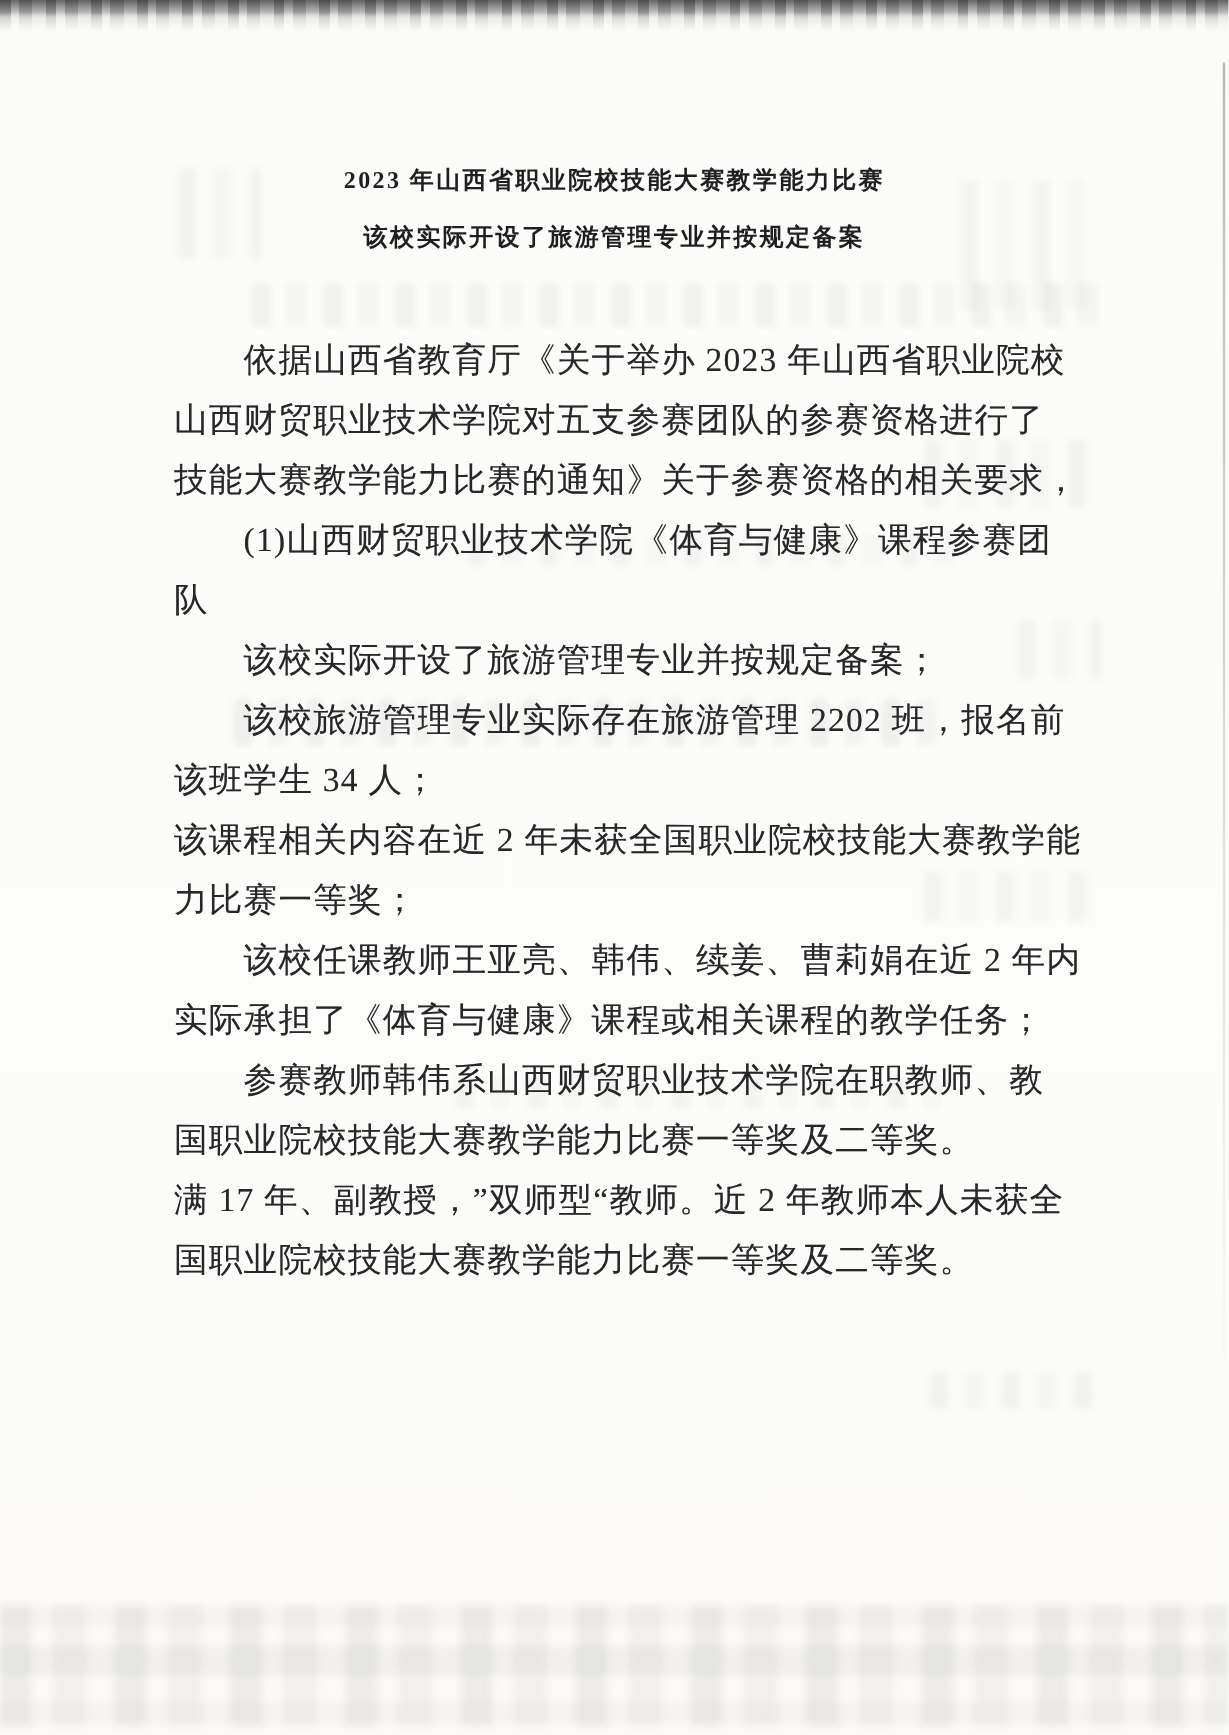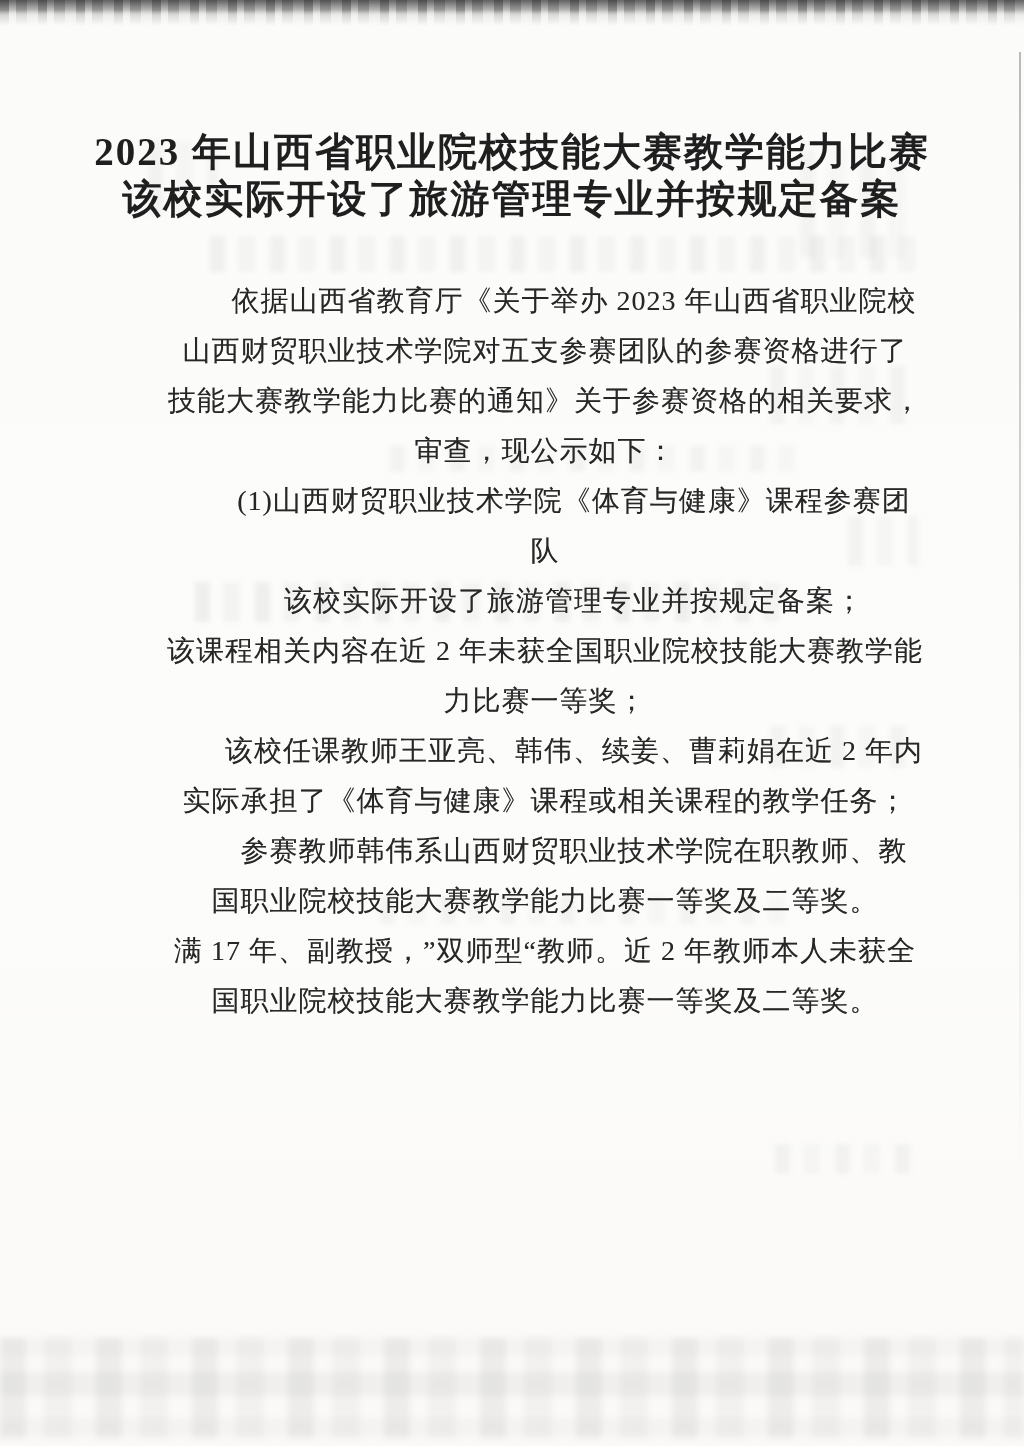--- a/index.html
+++ b/index.html
@@ -57,27 +57,26 @@
     opacity: .55;
     pointer-events: none;
   }
   .title-block {
     position: absolute; top: 128px; left: 0; width: 1024px;
     text-align: center;
     color: #1f1f1f;
   }
   .title-line {
     height: 47px; line-height: 47px;
-    font-size: 39px; font-weight: bold; letter-spacing: 2px;
+    font-size: 20px; font-weight: bold; letter-spacing: 2px;
     white-space: nowrap;
   }
   .document-body {
     position: absolute; top: 276px; left: 145px; width: 800px;
     color: #272727;
-    text-align: center;
   }
   .paragraph { margin: 0; }
   .text-line {
     height: 50px; line-height: 50px;
     font-size: 28px; letter-spacing: 1px;
     white-space: nowrap;
     text-shadow: 0 0 .5px rgba(30,30,30,.35);
   }
   .text-line.indent { text-indent: 58px; }
 </style>
@@ -103,28 +102,31 @@
   <header class="title-block">
     <div class="title-line">2023 年山西省职业院校技能大赛教学能力比赛</div>
     <div class="title-line">该校实际开设了旅游管理专业并按规定备案</div>
   </header>
 
   <main class="document-body">
       <div class="paragraph">
         <div class="text-line indent">依据山西省教育厅《关于举办 2023 年山西省职业院校</div>
         <div class="text-line">山西财贸职业技术学院对五支参赛团队的参赛资格进行了</div>
         <div class="text-line">技能大赛教学能力比赛的通知》关于参赛资格的相关要求，</div>
-        <div class="text-line">审查，现公示如下：</div>
       </div>
       <div class="paragraph">
         <div class="text-line indent">(1)山西财贸职业技术学院《体育与健康》课程参赛团</div>
         <div class="text-line">队</div>
       </div>
       <div class="paragraph">
         <div class="text-line indent">该校实际开设了旅游管理专业并按规定备案；</div>
+      </div>
+      <div class="paragraph">
+        <div class="text-line indent">该校旅游管理专业实际存在旅游管理 2202 班，报名前</div>
+        <div class="text-line">该班学生 34 人；</div>
       </div>
       <div class="paragraph">
         <div class="text-line">该课程相关内容在近 2 年未获全国职业院校技能大赛教学能</div>
         <div class="text-line">力比赛一等奖；</div>
       </div>
       <div class="paragraph">
         <div class="text-line indent">该校任课教师王亚亮、韩伟、续姜、曹莉娟在近 2 年内</div>
         <div class="text-line">实际承担了《体育与健康》课程或相关课程的教学任务；</div>
       </div>
       <div class="paragraph">

